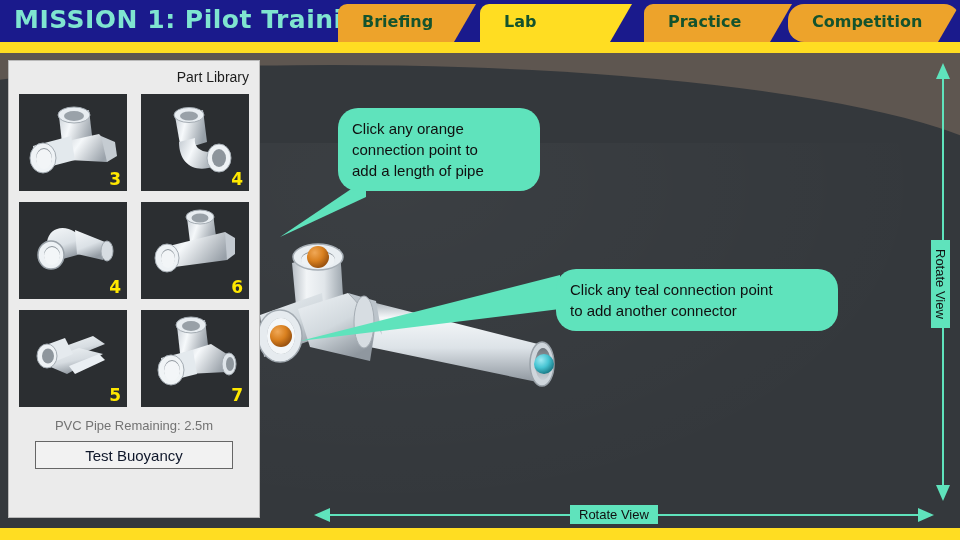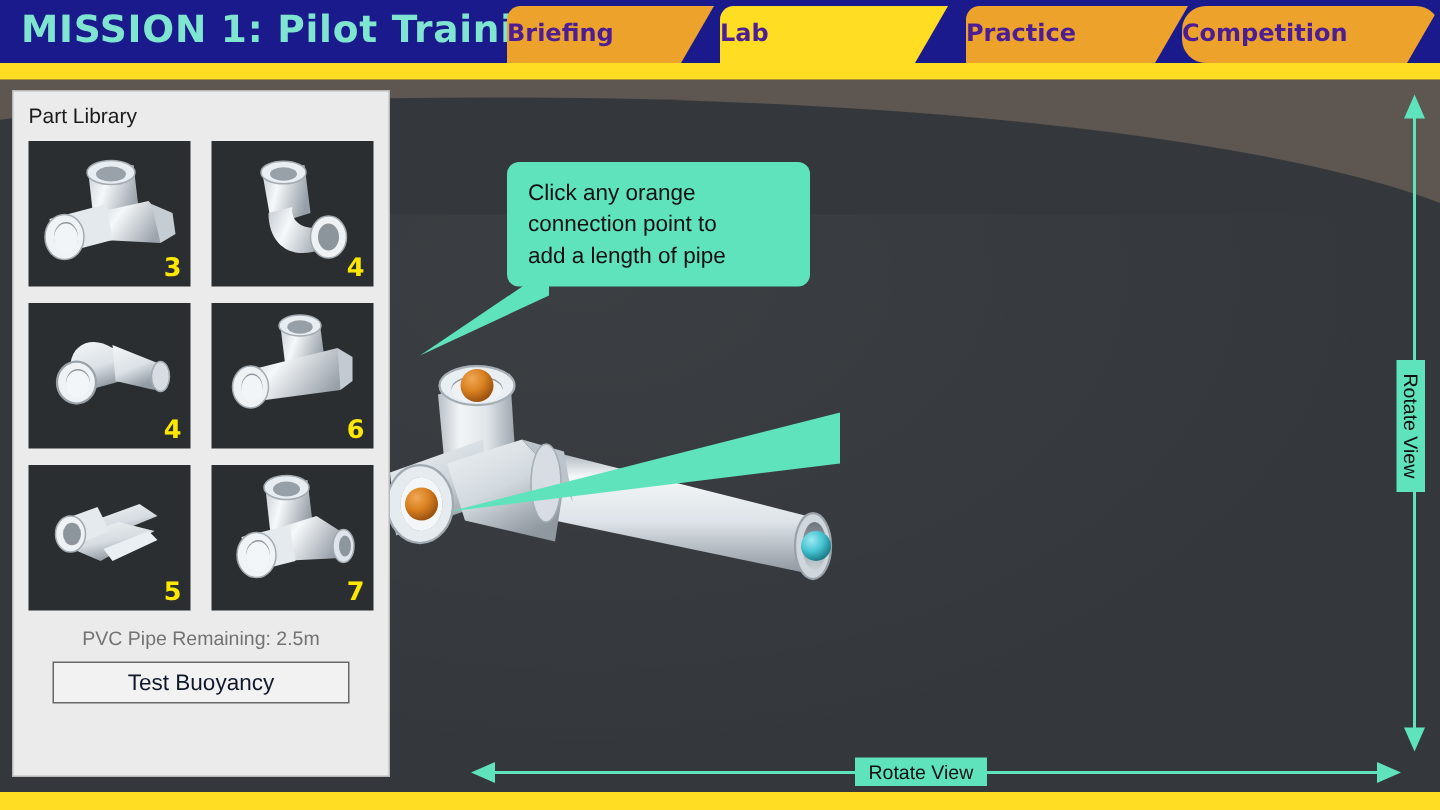--- a/index.html
+++ b/index.html
@@ -23,24 +23,24 @@
     color: #7fe5d0;
     letter-spacing: 0.5px;
     white-space: nowrap;
     font-family: "DejaVu Sans", sans-serif;
   }
   .tabs { position: absolute; left: 338px; top: 0; height: 42px; }
   .tab {
     position: absolute; top: 4px; height: 38px;
     background: #eda32b;
     border-top-left-radius: 9px;
-    color: #4c1d95;
+    color: #14532d;
     font-size: 16px; font-weight: bold;
     font-family: "DejaVu Sans", sans-serif;
-    padding-left: 0;
+    padding-left: 24px;
     line-height: 36px;
     white-space: nowrap;
     clip-path: polygon(0 0, 100% 0, calc(100% - 22px) 100%, 0 100%);
     cursor: pointer;
   }
   .tab.active { background: #ffdd22; z-index: 5; }
 
   .yellow-strip {
     position: absolute; left: 0; top: 42px; width: 960px; height: 11px;
     background: #ffdd22;
@@ -70,21 +70,21 @@
   }
 
   
   .part-library {
     position: absolute; left: 8px; top: 60px; width: 252px; height: 458px;
     background: #ebebeb;
     border: 1px solid #b9b9b9;
     padding: 8px 10px;
   }
   .library-title {
-    text-align: left; font-size: 14px; color: #1c1c1c;
+    text-align: right; font-size: 14px; color: #1c1c1c;
     margin-bottom: 9px; font-weight: normal;
   }
   .part-grid {
     display: grid;
     grid-template-columns: 108px 108px;
     grid-gap: 11px 14px;
     justify-content: center;
   }
   .part-cell {
     position: relative; width: 108px; height: 97px;
@@ -114,21 +114,21 @@
     cursor: pointer;
   }
 
   
   .model { position: absolute; left: 252px; top: 170px; }
 
   
   .bubble {
     position: absolute;
     background: #5fe3bc;
-    border-radius: 8px;
+    border-radius: 20px;
     color: #101010;
     font-size: 15px;
     line-height: 21px;
     padding: 10px 14px;
     z-index: 20;
     white-space: pre-line;
   }
   .bubble-tail { position: absolute; z-index: 19; }
 
   
@@ -241,20 +241,22 @@
     </svg>
 
     <div class="bubble" style="left:338px; top:55px; width:202px;">Click any orange
 connection point to
 add a length of pipe</div>
 
     <svg class="bubble-tail" style="left:292px; top:222px;" width="268" height="70">
       <polygon points="268,0 268,34 8,66" fill="#5fe3bc"></polygon>
     </svg>
 
+    <div class="bubble" style="left:556px; top:216px; width:282px;">Click any teal connection point
+to add another connector</div>
 
   </div>
 
   <div class="rot-h">
     <svg width="624" height="24">
       <line x1="14" y1="12" x2="610" y2="12" stroke="#5fe3bc" stroke-width="2"></line>
       <polygon points="2,12 18,5 18,19" fill="#5fe3bc"></polygon>
       <polygon points="622,12 606,5 606,19" fill="#5fe3bc"></polygon>
     </svg>
     <div class="rot-h-label">Rotate View</div>

